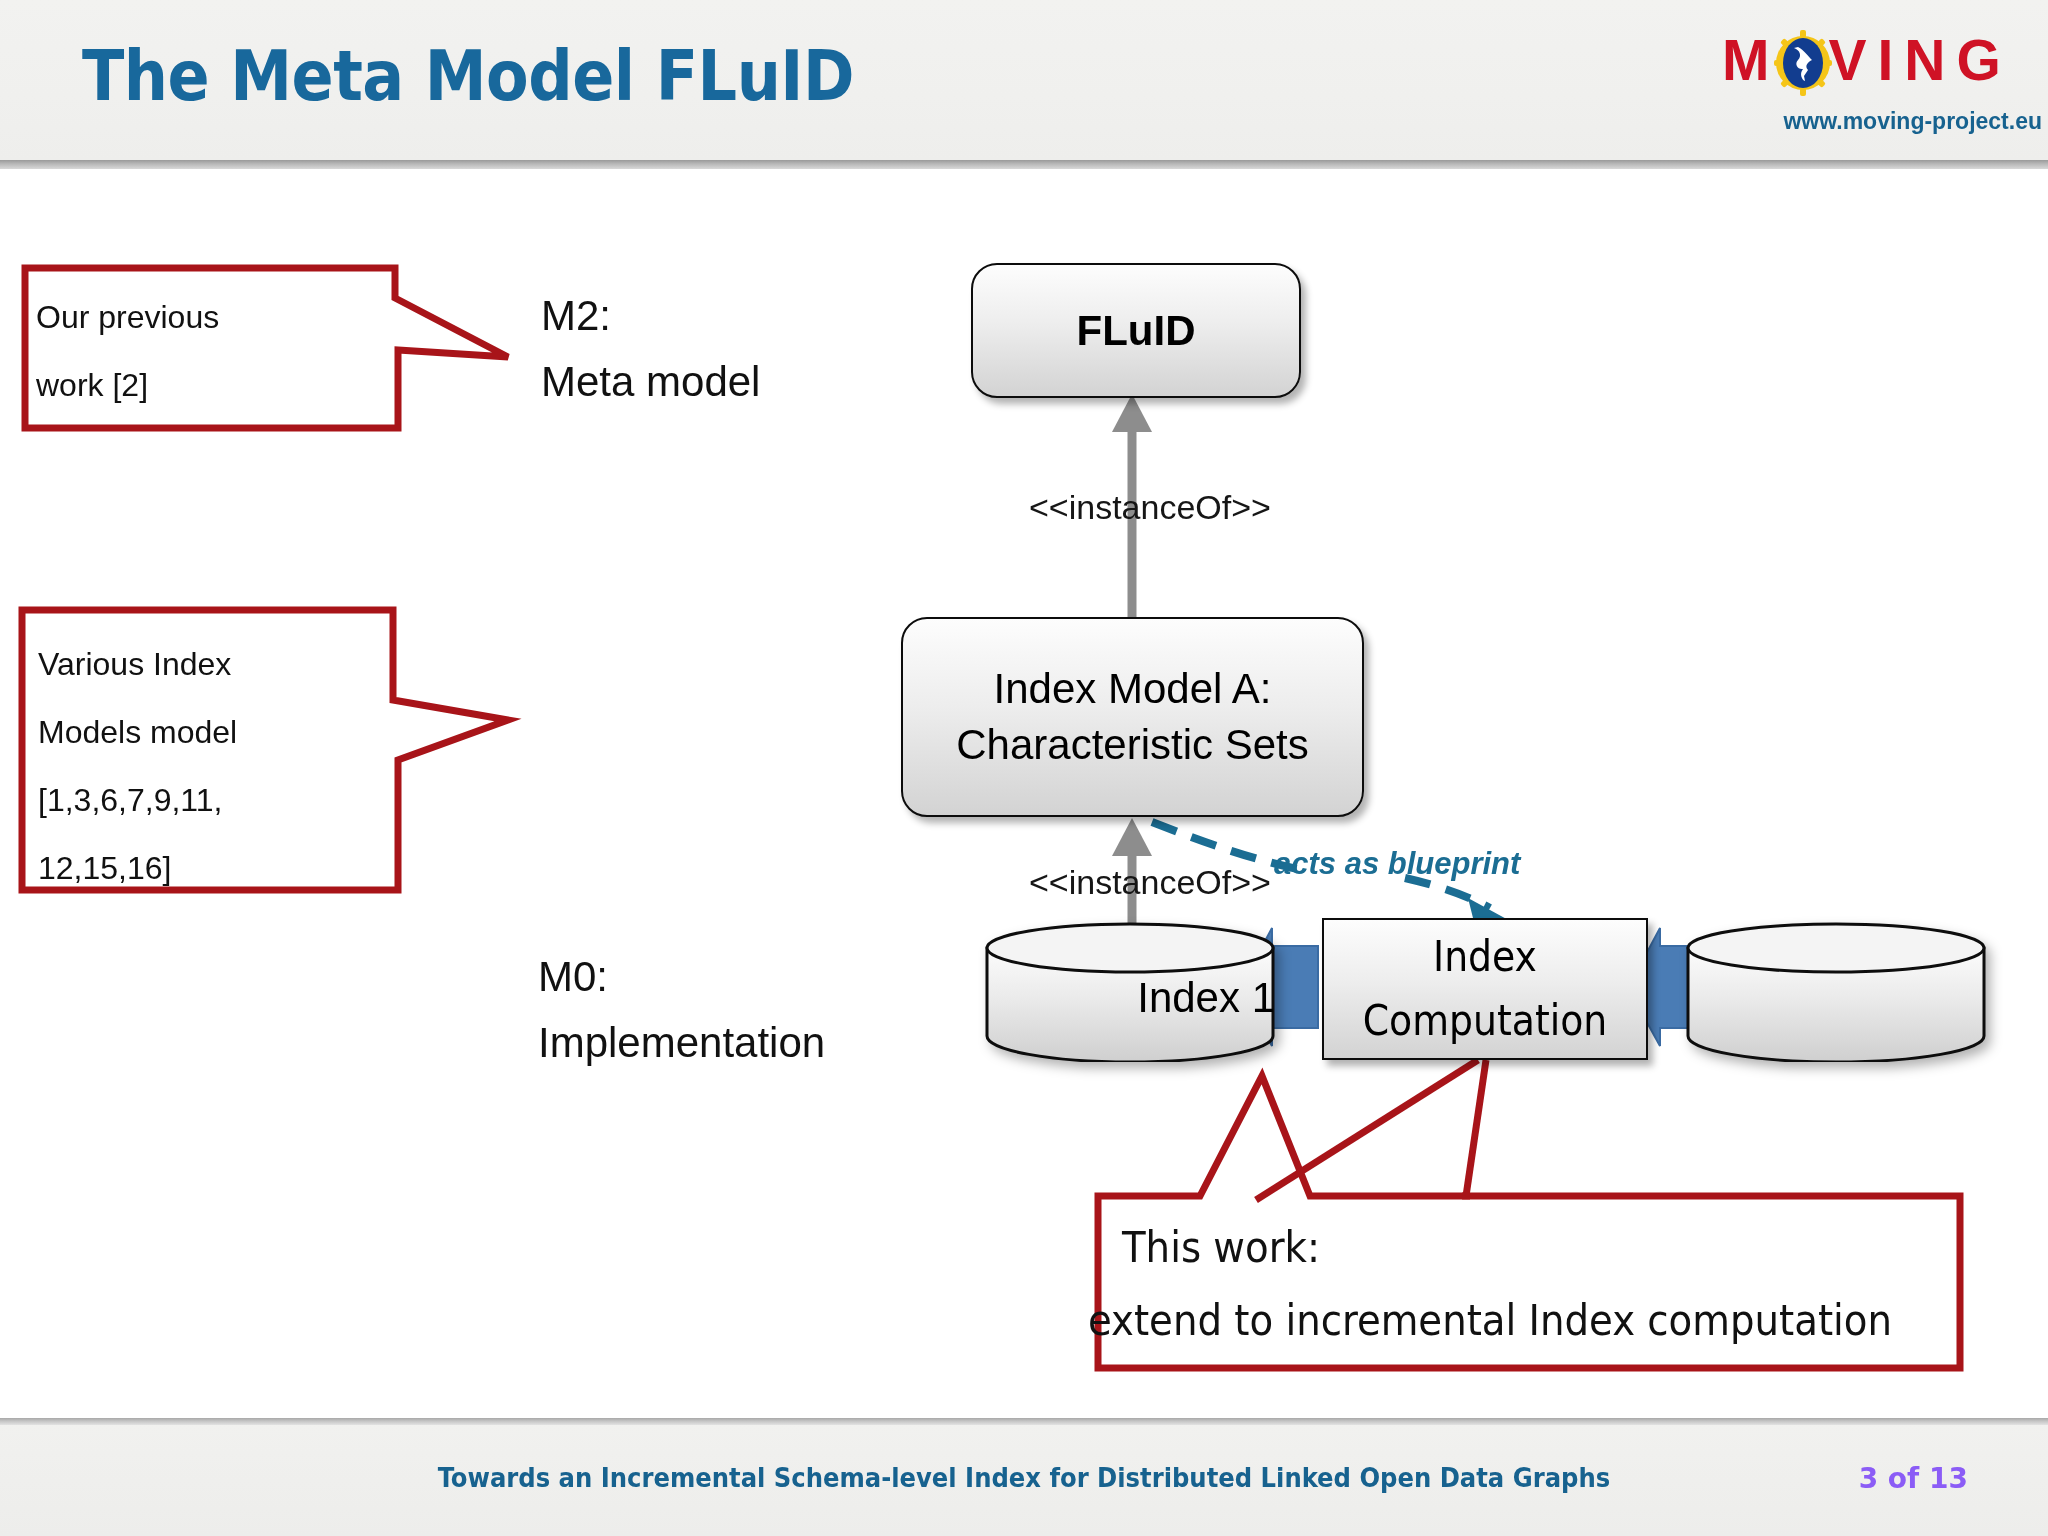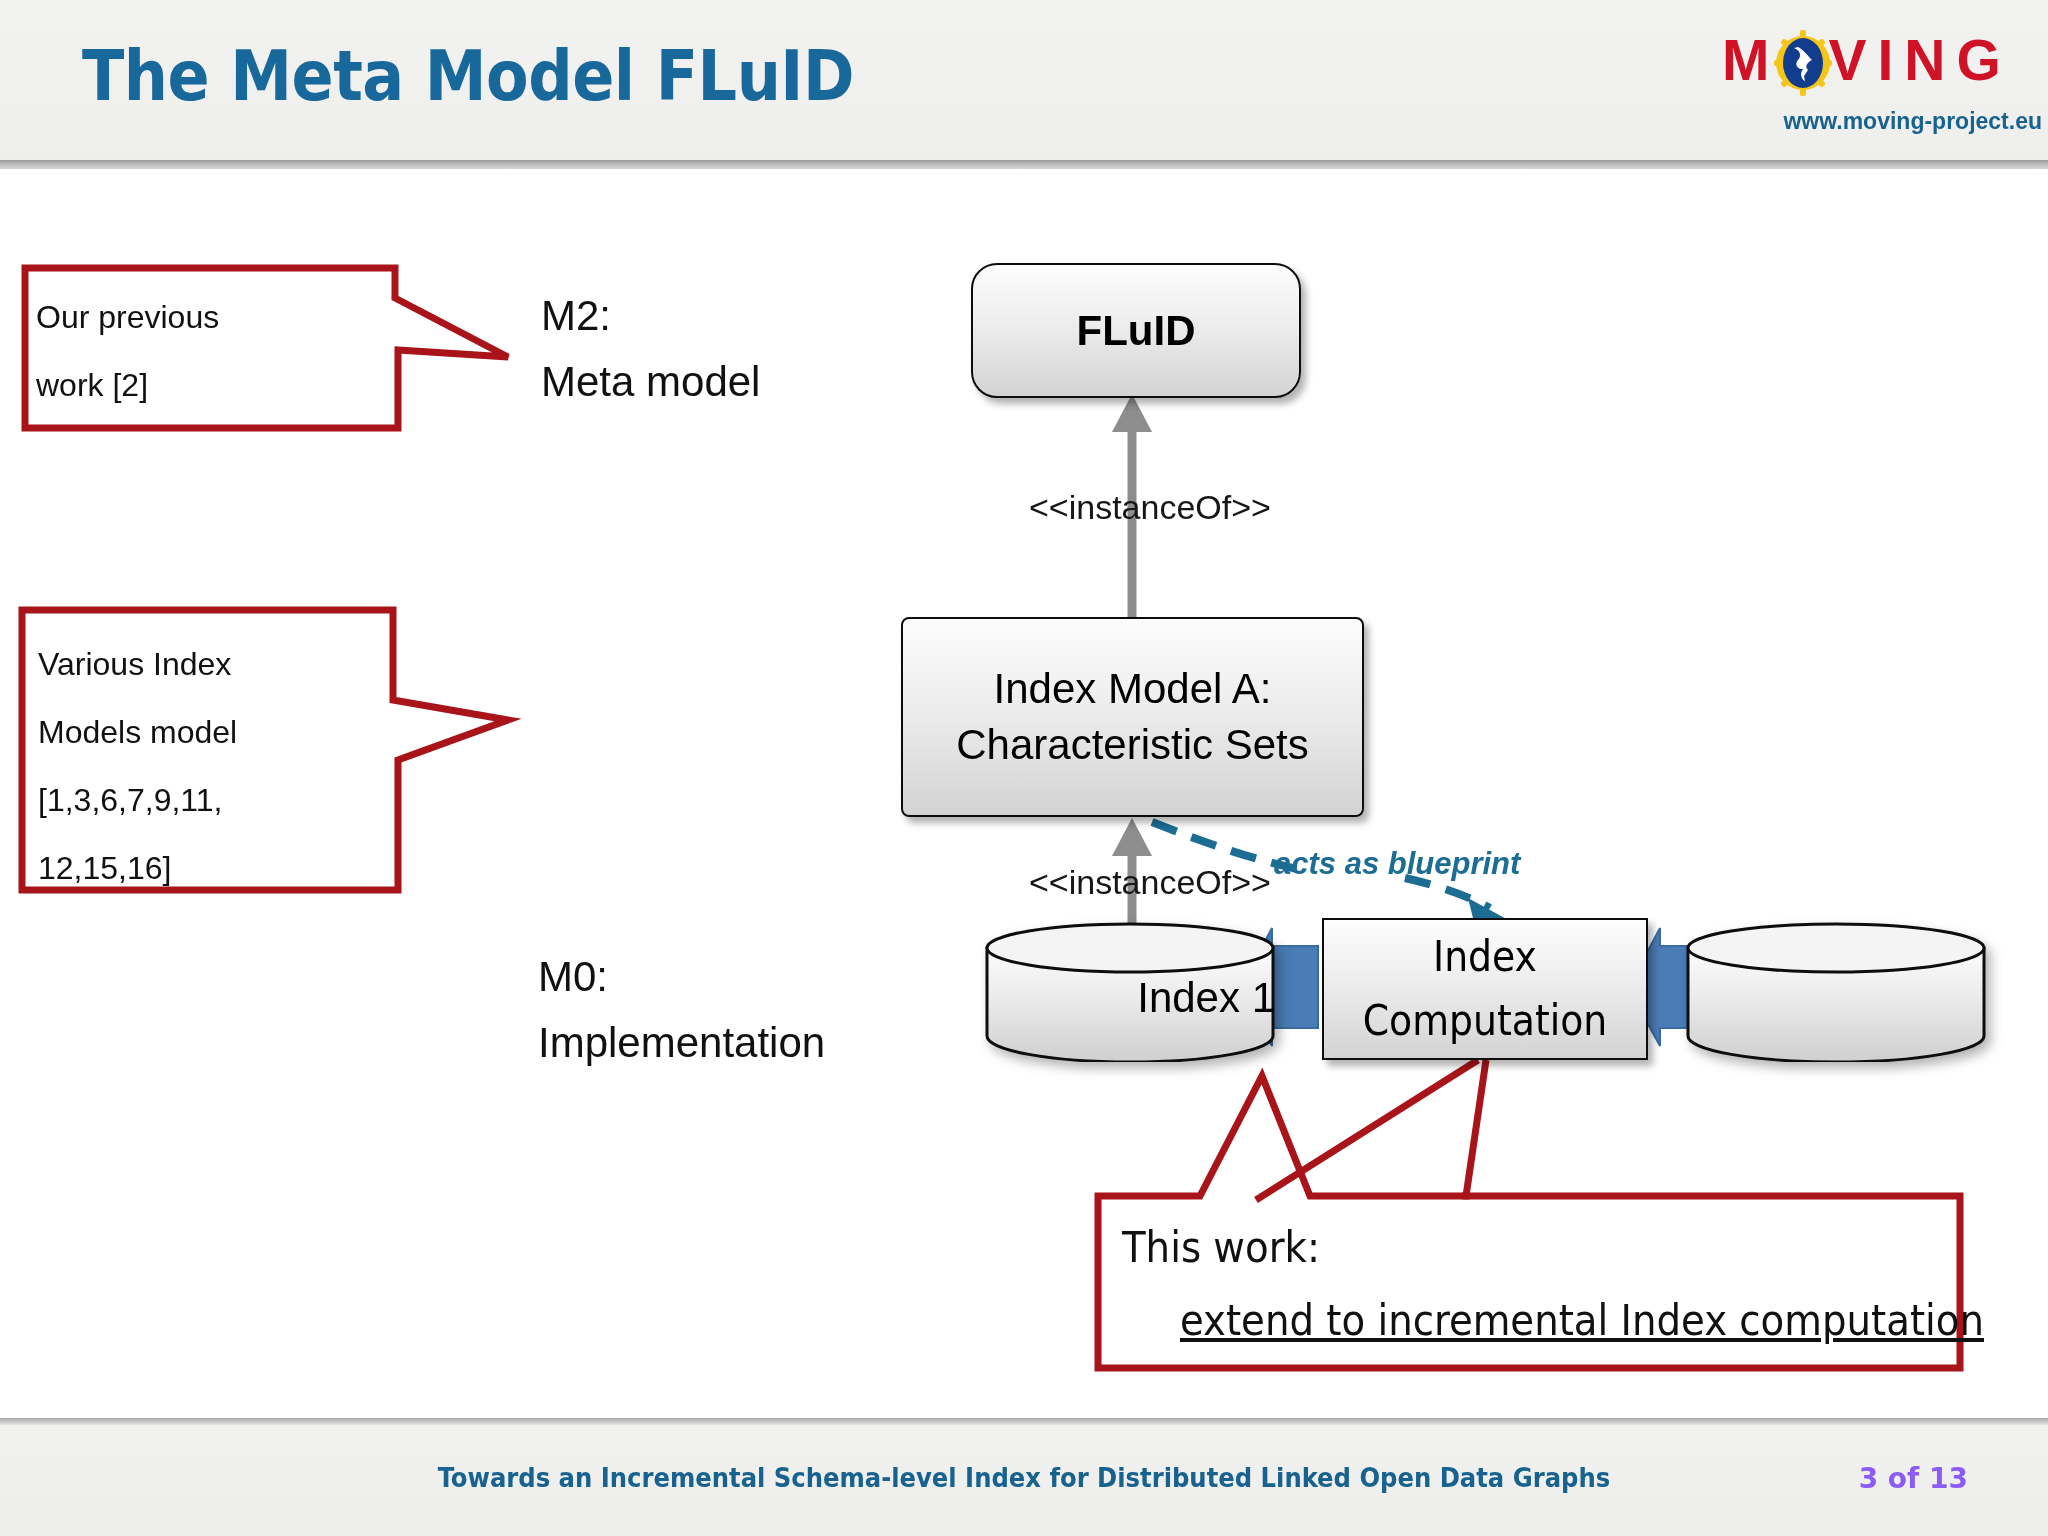--- a/index.html
+++ b/index.html
@@ -125,27 +125,26 @@
     position: absolute;
     left: 1122px; top: 1222px;
     font-size: 43px;
     font-weight: normal;
     color: #111111;
     font-family: "DejaVu Sans", sans-serif;
     font-stretch: condensed;
   }
   #co3-line2 {
     position: absolute;
-    left: 1180px; top: 1295px;
+    left: 1088px; top: 1295px;
     font-size: 43px;
     color: #111111;
     font-family: "DejaVu Sans", sans-serif;
     font-stretch: condensed;
     white-space: nowrap;
-    text-decoration: underline;
   }
 
   
   .level-label {
     position: absolute;
     font-size: 42px;
     color: #111111;
     font-family: "Liberation Sans", sans-serif;
     line-height: 66px;
     white-space: pre-line;
@@ -170,21 +169,21 @@
   #node-fluid {
     left: 971px; top: 263px;
     width: 326px; height: 131px;
     border-radius: 26px;
     font-size: 42px;
     font-weight: bold;
   }
   #node-indexmodel {
     left: 901px; top: 617px;
     width: 459px; height: 196px;
-    border-radius: 8px;
+    border-radius: 26px;
     font-size: 42px;
     line-height: 56px;
     white-space: pre-line;
   }
   #node-indexcomp {
     left: 1322px; top: 918px;
     width: 322px; height: 138px;
     border-radius: 0;
     font-size: 42px;
     line-height: 64px;

